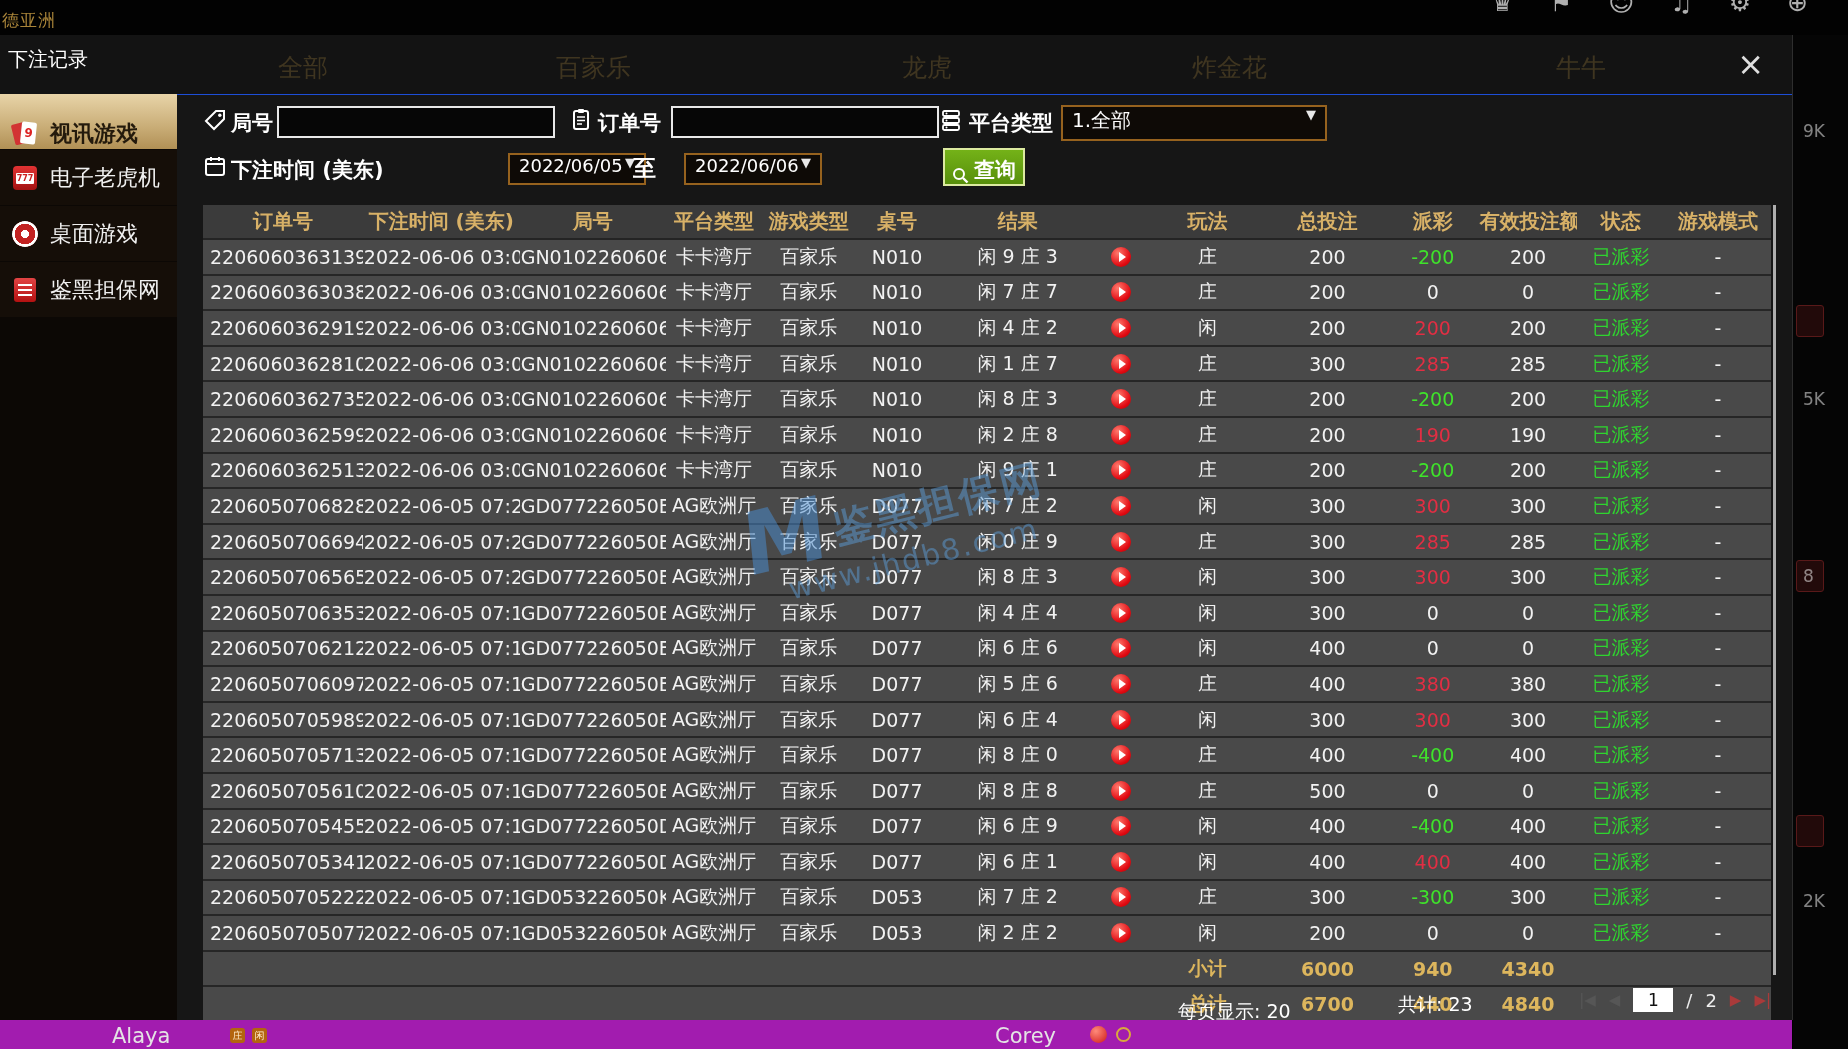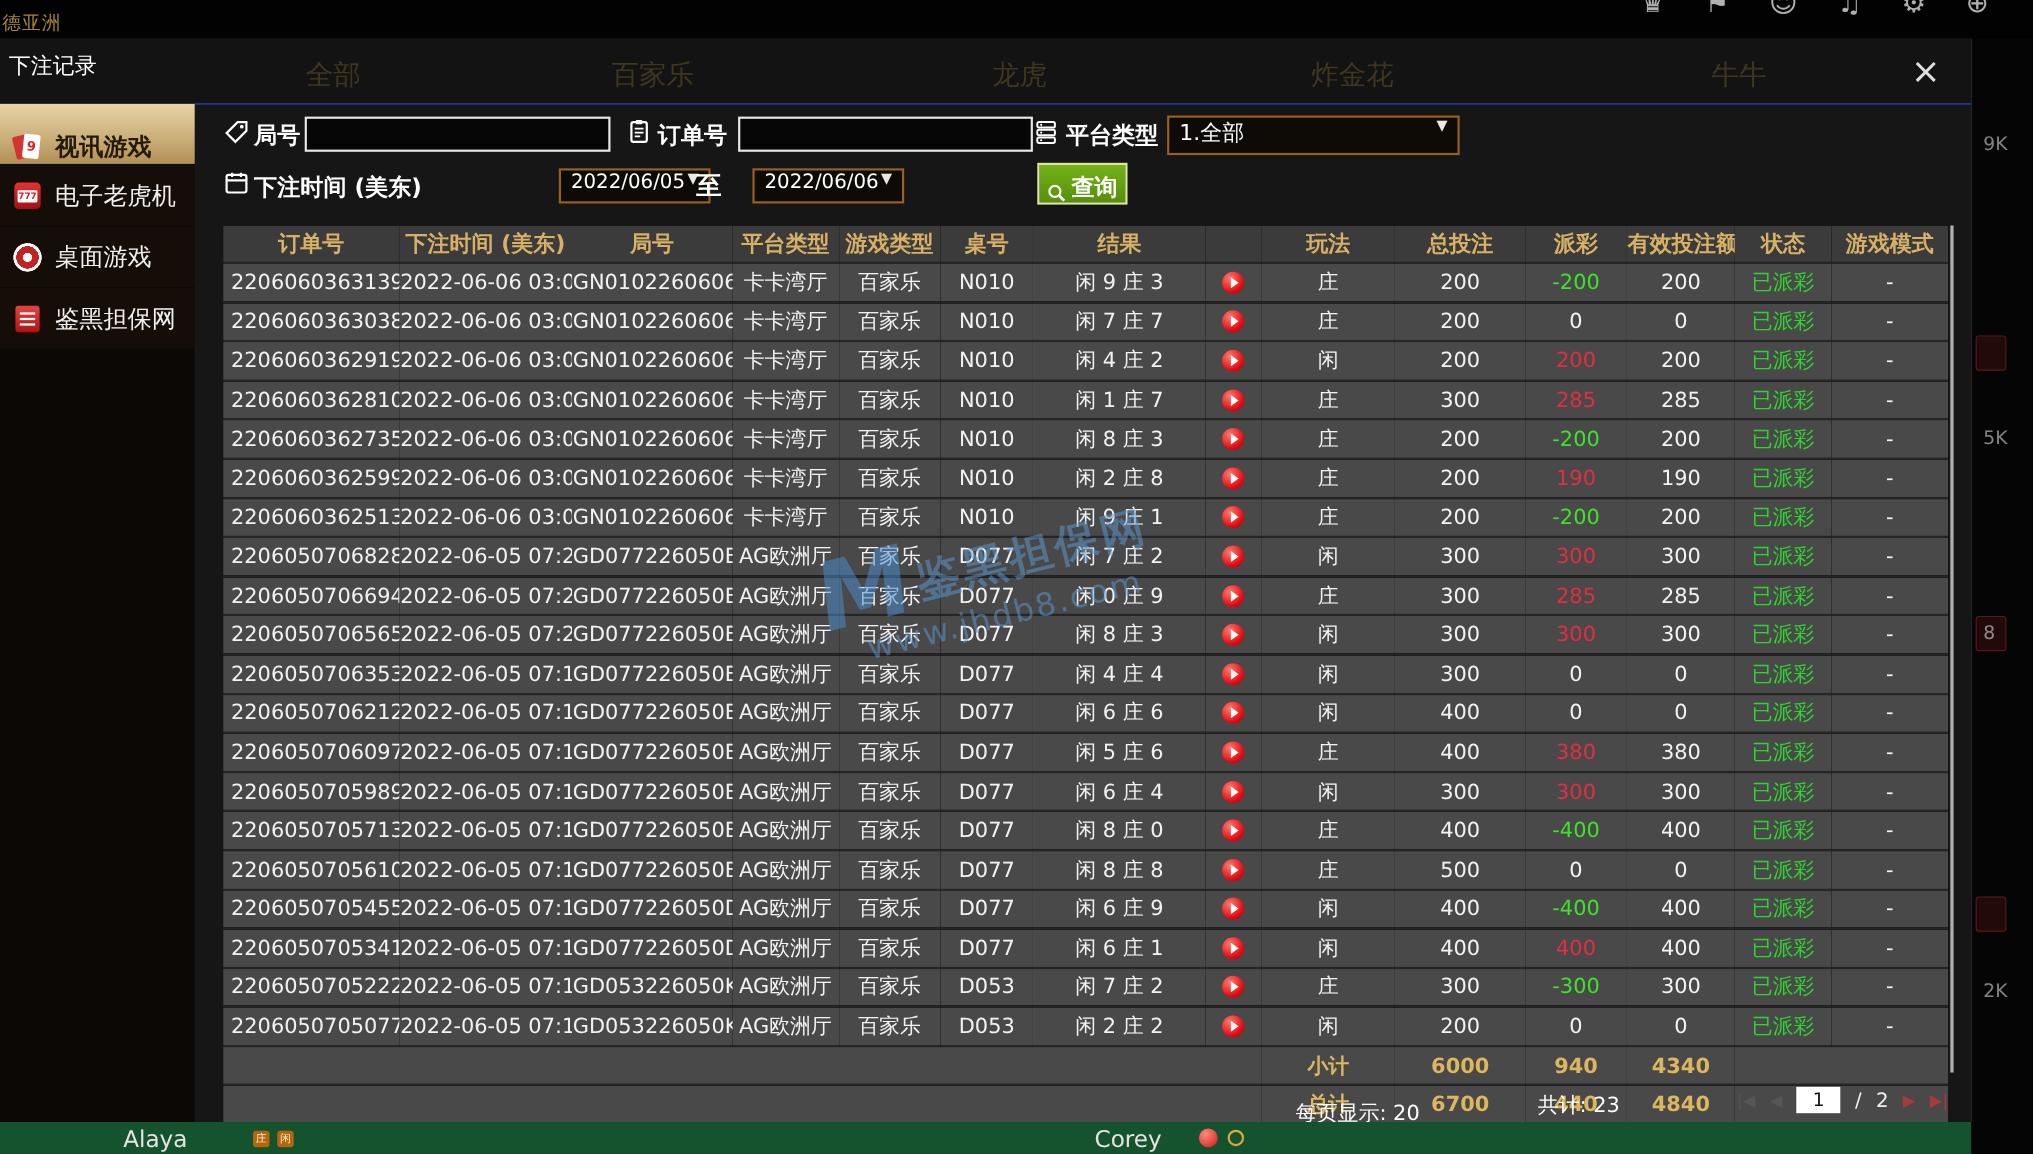--- a/index.html
+++ b/index.html
@@ -82,21 +82,21 @@
   .pg-div{color:#eee;font-size:18px;}
 
   
   .wm{position:absolute;left:566px;top:378px;z-index:6;pointer-events:none;transform:rotate(-14deg);opacity:.5;color:#5b9bd5;}
   .wm-top{display:flex;align-items:flex-start;gap:6px;}
   .wm-logo{font-size:86px;font-weight:bold;line-height:72px;color:#4a8fd4;transform:skewX(-8deg);}
   .wm-t1{font-size:40px;font-weight:bold;margin-top:14px;letter-spacing:3px;}
   .wm-t2{font-size:29px;margin-top:0;margin-left:34px;letter-spacing:2px;}
 
   
-  .bottom-strip{position:absolute;left:0;top:1020px;width:1792px;height:29px;background:#14532d;overflow:hidden;}
+  .bottom-strip{position:absolute;left:0;top:1020px;width:1792px;height:29px;background:#a21caf;overflow:hidden;}
   .player{position:absolute;top:4px;font-size:21px;color:#e4e4e4;}
   .mini-badge{position:absolute;top:8px;width:15px;height:15px;border-radius:3px;background:#b3650f;color:#ffedcc;
              font-size:10px;line-height:15px;text-align:center;}
   .red-dot{position:absolute;top:6px;width:17px;height:17px;border-radius:50%;background:radial-gradient(circle at 35% 30%,#ff8a7a,#d01818);}
   .gold-dot{position:absolute;top:7px;width:15px;height:15px;border-radius:50%;border:2px solid #d9a93c;box-sizing:border-box;}
   .right-strip{position:absolute;left:1793px;top:35px;width:55px;height:1014px;background:#050505;}
   .rs-label{position:absolute;left:10px;font-size:17px;color:rgba(255,255,255,.5);}
   .rs-tile{position:absolute;left:3px;width:26px;height:30px;background:#2a0c0c;border:1px solid #6e1f1f;border-radius:3px;opacity:.8;}
 </style>
 </head>

